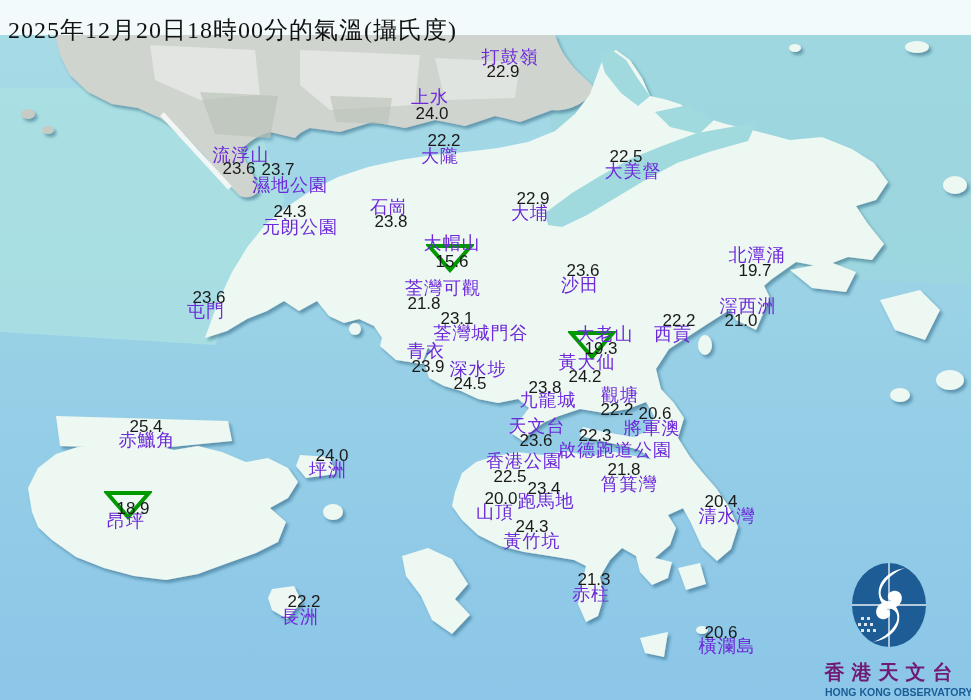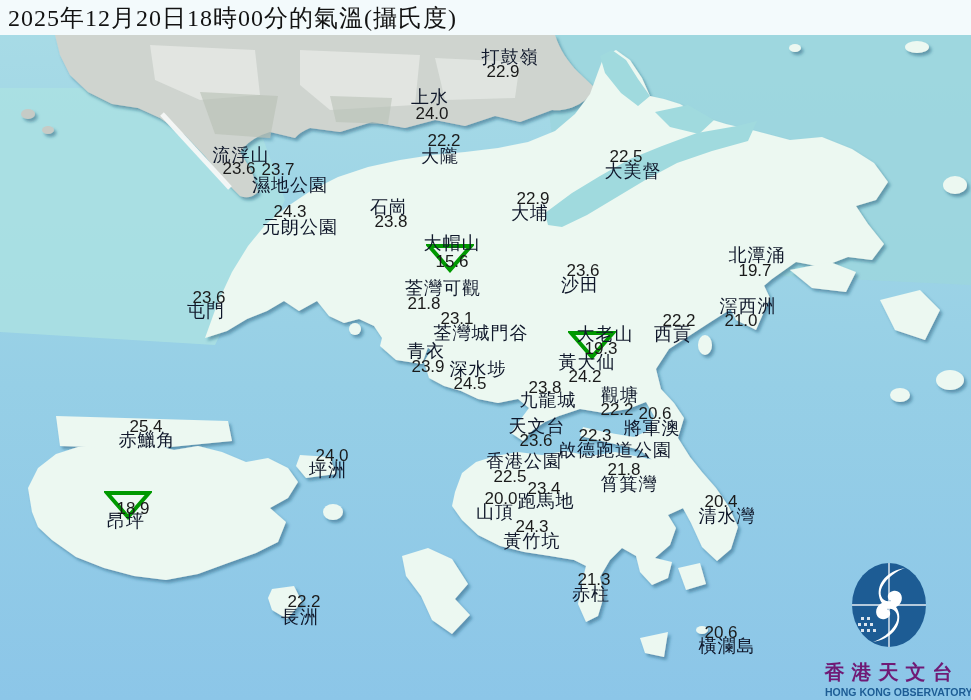--- a/index.html
+++ b/index.html
@@ -1,24 +1,24 @@
 <!DOCTYPE html>
 <html><head>
 <meta charset="utf-8">
 <style>
   html,body{margin:0;padding:0;background:#666;}
   #screen{position:relative;width:971px;height:700px;overflow:hidden;
           font-family:"Liberation Serif",serif;background:#8cc6e8;}
   #mapsvg{position:absolute;left:0;top:0;}
   #titlebar{position:absolute;left:0;top:0;width:971px;height:35px;
             background:rgba(255,255,255,0.86);z-index:20;}
-  #titletext{position:absolute;left:8px;top:2px;font-size:24px;color:#121212;
+  #titletext{position:absolute;left:8px;top:14px;font-size:24px;color:#121212;
              letter-spacing:1px;white-space:nowrap;}
   .st-name{position:absolute;transform:translate(-50%,-50%);white-space:nowrap;
-           font-size:18px;letter-spacing:1px;color:#0f172a;z-index:10;
+           font-size:18px;letter-spacing:1px;color:#6d28d9;z-index:10;
            font-family:"Liberation Serif",serif;}
   .st-temp{position:absolute;transform:translate(-50%,-50%);white-space:nowrap;
            font-size:17px;color:#1a1a1a;z-index:11;
            font-family:"Liberation Sans",sans-serif;}
   .st-tri{position:absolute;transform:translate(-50%,-50%);z-index:9;}
   #logo{position:absolute;right:4px;bottom:2px;width:150px;text-align:center;z-index:15;}
   #logo-cn{font-size:20px;letter-spacing:7px;color:#701a75;font-weight:bold;
            font-family:"Liberation Serif",serif;margin-top:2px;white-space:nowrap;}
   #logo-en{font-size:10.5px;font-weight:bold;color:#1d5c94;letter-spacing:0px;
            font-family:"Liberation Sans",sans-serif;white-space:nowrap;margin-left:8px;}

